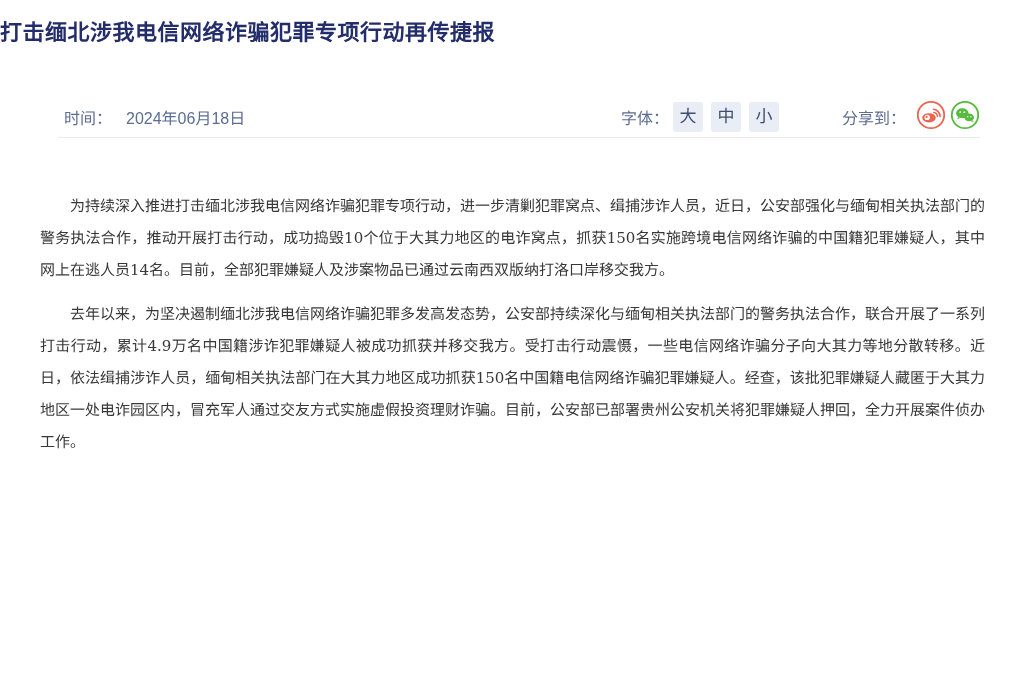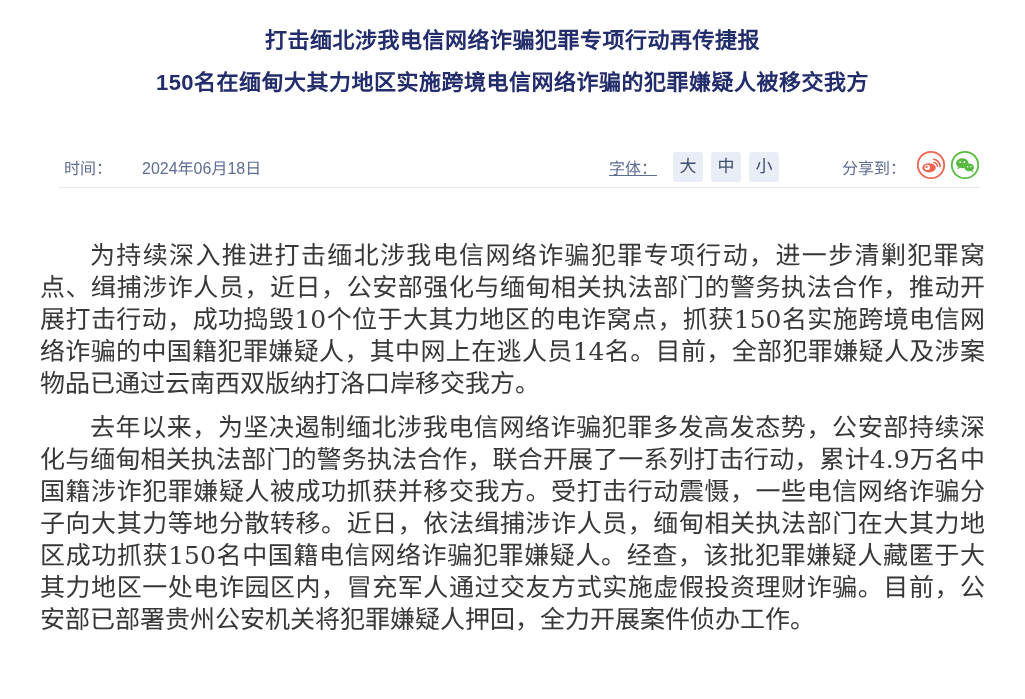--- a/index.html
+++ b/index.html
@@ -6,45 +6,45 @@
   html, body { background: #ffffff; }
   body {
     width: 1025px;
     height: 699px;
     overflow: hidden;
     font-family: "Liberation Sans", sans-serif;
   }
   .page { width: 1025px; height: 699px; background: #ffffff; }
 
   
-  .header { padding-top: 20px; text-align: center; }
+  .header { padding-top: 12px; text-align: left; }
   .title-line {
     font-size: 22px;
     font-weight: bold;
     line-height: 42px;
     color: #232d6c;
     font-family: "Liberation Sans", "DejaVu Sans", sans-serif;
     letter-spacing: 0.5px;
   }
 
   
   .meta-bar {
     margin: 42px 45px 0 58px;
     height: 42px;
     display: flex;
     align-items: center;
     justify-content: space-between;
     border-bottom: 1px solid #e9e9e9;
     font-size: 16px;
     color: #5d6d92;
   }
-  .meta-left { display: flex; align-items: center; padding-left: 6px; gap: 16px; }
+  .meta-left { display: flex; align-items: center; padding-left: 6px; }
   .meta-time-label { margin-right: 14px; }
   .meta-right { display: flex; align-items: center; }
-  .font-label { margin-right: 16px; text-decoration: underline; }
+  .font-label { margin-right: 4px; }
   .font-btn {
     width: 30px; height: 30px;
     margin-right: 8px;
     border: none;
     border-radius: 3px;
     background: #e9edf6;
     color: #3f4e6e;
     font-size: 17px;
     line-height: 30px;
     text-align: center;
@@ -62,36 +62,35 @@
     background: transparent;
     border: none;
   }
 
   
   .article {
     margin: 52px 40px 0 40px;
   }
   .article p {
     font-family: "DejaVu Serif", "Liberation Serif", serif;
-    font-size: 25px;
+    font-size: 15px;
     line-height: 32px;
     color: #383838;
     text-align: justify;
     text-indent: 2em;
     margin-bottom: 12px;
   }
 </style>
 </head>
 <body>
 
 <div class="page">
 
   <div class="header">
     <div class="title-line">打击缅北涉我电信网络诈骗犯罪专项行动再传捷报</div>
-    <div class="title-line">150名在缅甸大其力地区实施跨境电信网络诈骗的犯罪嫌疑人被移交我方</div>
   </div>
 
   <div class="meta-bar">
     <div class="meta-left">
       <span class="meta-time-label">时间：</span>
       <span>2024年06月18日</span>
     </div>
     <div class="meta-right">
       <span class="font-label">字体：</span>
       <button class="font-btn">大</button>

